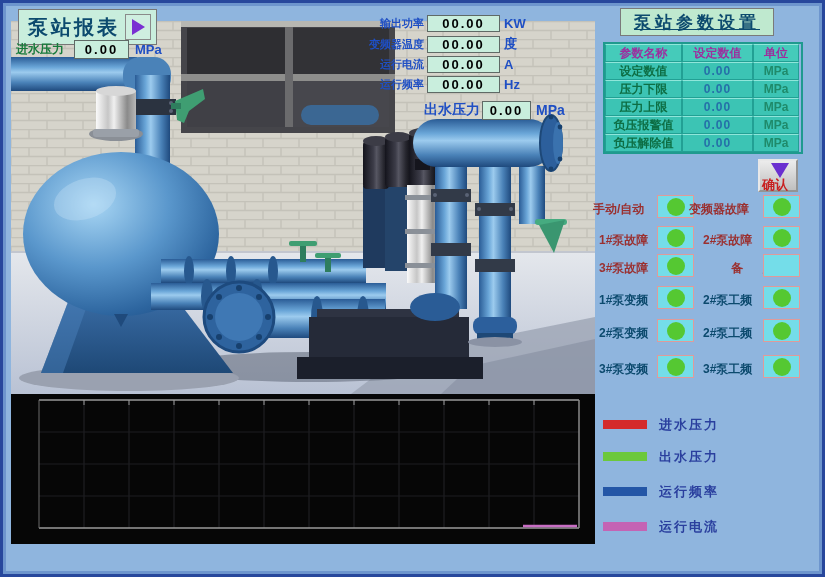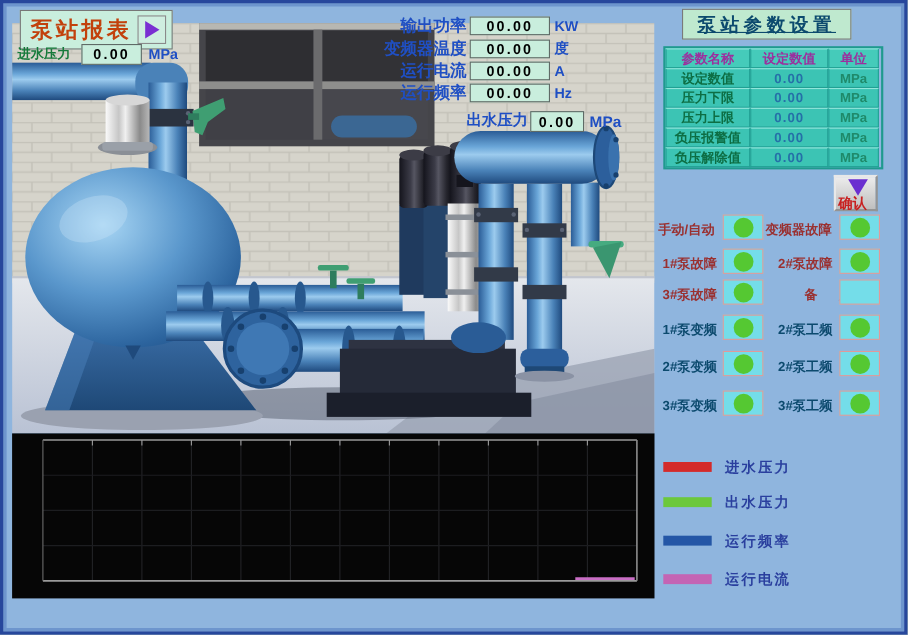--- a/index.html
+++ b/index.html
@@ -12,33 +12,33 @@
   .scene { left:8px; top:18px; width:584px; height:373px; }
 
   
   .mint { background:#c9eedd; border:1px solid #5f6a66; }
   .val  { font-weight:bold; color:#000; font-size:13px; letter-spacing:2px; text-align:center; }
   .lblgreen { color:#157a3a; font-weight:bold; }
   .lblblue  { color:#1f4fc4; font-weight:bold; }
 
   .report-btn { left:15px; top:6px; height:36px; display:flex; align-items:center; gap:5px;
                 background:#c9eedd; border:1px solid #777; padding:2px 5px 2px 9px; cursor:pointer; }
-  .report-btn .txt { font-size:20px; font-weight:bold; color:#c2410c; letter-spacing:3px; }
+  .report-btn .txt { font-size:20px; font-weight:bold; color:#0c4a6e; letter-spacing:3px; }
   .tri-box { width:26px; height:26px; background:#cfeee0; border:1px solid #8a8a8a;
              display:flex; align-items:center; justify-content:center; }
   .tri-right { width:0; height:0; border-left:13px solid #7a2fd2; border-top:8px solid transparent;
                border-bottom:8px solid transparent; }
 
   .inlet-row { left:13px; top:37px; display:flex; align-items:center; }
   .inlet-row .lab { width:58px; font-size:12px; }
   .inlet-row .box { width:55px; height:19px; line-height:17px; }
   .inlet-row .unit { margin-left:6px; font-size:13px; }
 
   .param-row { left:333px; width:235px; height:18px; display:flex; align-items:center; }
-  .param-row .lab { width:88px; text-align:right; font-size:15px; }
+  .param-row .lab { width:88px; text-align:right; font-size:11px; }
   .param-row .box { width:73px; height:17px; line-height:15px; margin-left:3px; }
   .param-row .unit { margin-left:4px; font-size:13px; }
   .outlet-row { left:415px; top:97px; width:180px; height:20px; display:flex; align-items:center; }
   .outlet-row .lab { width:62px; text-align:right; font-size:14px; }
   .outlet-row .box { width:49px; height:19px; line-height:17px; margin-left:2px; }
   .outlet-row .unit { margin-left:5px; font-size:14px; }
 
   
   .set-title { left:617px; top:5px; width:154px; height:28px; background:#bfe9cf; border:1px solid #7a7a7a;
                display:flex; align-items:center; justify-content:center;
@@ -52,21 +52,21 @@
   .set-table .nm   { color:#0d6e44; }
   .set-table .vl   { color:#2570a8; letter-spacing:1px; }
   .set-table .un   { color:#1f8a6a; }
 
   .confirm-btn { left:755px; top:156px; width:40px; height:33px;
                  background:linear-gradient(#ececec,#bfbfbf); border:2px outset #e8e8e8; cursor:pointer; }
   .confirm-btn .tri-down { position:absolute; left:11px; top:2px; width:0; height:0;
                  border-top:15px solid #6a2fd0; border-left:9px solid transparent; border-right:9px solid transparent; }
   .confirm-btn .txt { position:absolute; left:2px; top:15px; font-size:13px; font-weight:bold; color:#c82020; }
 
-  .st-label { font-size:12px; font-weight:bold; text-align:center; white-space:nowrap; }
+  .st-label { font-size:12px; font-weight:bold; text-align:left; white-space:nowrap; }
   .st-red  { color:#9a3030; }
   .st-blue { color:#0c4a6e; }
   .st-box { width:37px; height:23px; background:#74dde9; border:1px solid #e09a9a;
             display:flex; align-items:center; justify-content:center; }
   .lamp { width:18px; height:18px; border-radius:50%; }
 
   
   .chart { left:8px; top:391px; width:584px; height:150px; background:#060606; }
 
   .leg-bar { width:44px; height:9px; }

